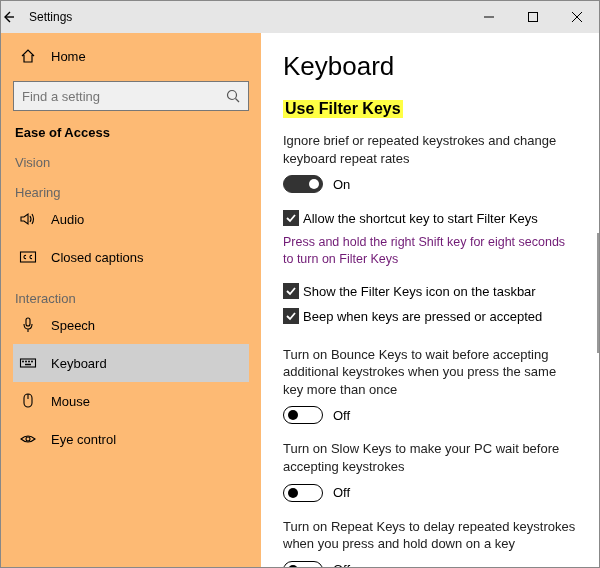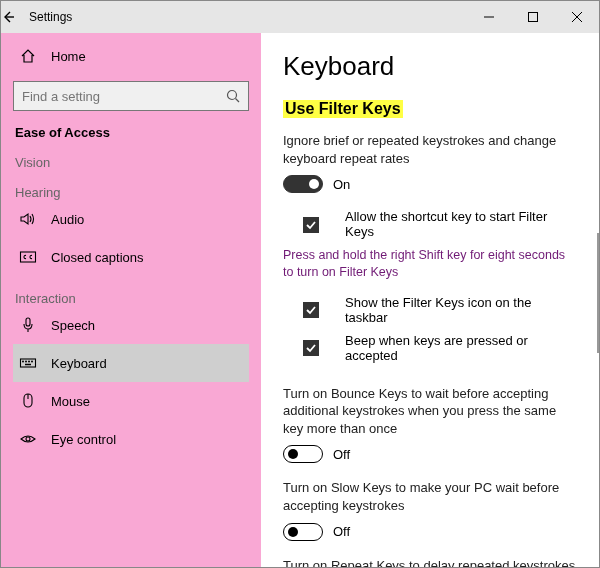--- a/index.html
+++ b/index.html
@@ -5,41 +5,41 @@
   * { box-sizing: border-box; margin: 0; padding: 0; }
   body { font-family: "Segoe UI", Arial, sans-serif; font-size: 13px; color: #000; background: #fff; width: 600px; height: 568px; overflow: hidden; border: 1px solid #888; }
   .window { display: flex; flex-direction: column; width: 100%; height: 100%; }
   .titlebar { display: flex; align-items: center; height: 32px; background: #e6e6e6; }
   .tb-left { display: flex; align-items: flex-end; padding-left: 0; gap: 14px; }
   .tb-title { font-size: 12px; }
   .tb-spacer { flex: 1; }
   .tb-controls { display: flex; }
   .tb-btn { width: 44px; height: 32px; display: flex; align-items: center; justify-content: center; }
   .body { display: flex; flex: 1; min-height: 0; }
-  .sidebar { width: 260px; background: #f9a8d4; padding: 8px 12px 8px 12px; display: flex; flex-direction: column; overflow-y: auto; }
+  .sidebar { width: 260px; background: #fdba74; padding: 8px 12px 8px 12px; display: flex; flex-direction: column; overflow-y: auto; }
   .home-row { display: flex; align-items: center; gap: 14px; padding: 6px 6px; font-size: 13px; }
   .search-box { display: flex; align-items: center; border: 1px solid #777; background: #f0f0f0; height: 30px; margin-top: 10px; padding: 0 8px; }
   .search-box input { flex: 1; border: none; background: transparent; outline: none; font-size: 13px; color: #333; }
   .sb-head { font-size: 13px; font-weight: 600; margin-top: 14px; padding-left: 2px; }
   .sb-cat { font-size: 13px; color: #666; margin-top: 15px; padding-left: 2px; }
   .nav-item { display: flex; align-items: center; gap: 14px; padding: 10px 6px; font-size: 13px; cursor: default; }
   .nav-item.active { background: #cfcfcf; }
   .nav-icon { width: 18px; height: 18px; display: flex; align-items: center; justify-content: center; color: #111; }
   .main { flex: 1; background: #fff; padding: 18px 22px 10px 22px; overflow-y: auto; position: relative; }
   .main h1 { font-size: 26px; font-weight: 400; margin-bottom: 18px; }
   .section-title { font-size: 16px; font-weight: 700; display: inline-block; background: #ffff44; padding: 0 2px; margin-bottom: 14px; }
   .desc { font-size: 13px; color: #222; margin-bottom: 8px; line-height: 1.35; }
   .subdesc { font-size: 12.5px; color: #701a75; margin-bottom: 14px; line-height: 1.35; }
   .toggle-row { display: flex; align-items: center; gap: 10px; margin-bottom: 16px; }
   .toggle { width: 40px; height: 18px; border-radius: 9px; border: 1px solid #000; position: relative; background: #fff; }
   .toggle .knob { width: 10px; height: 10px; border-radius: 50%; background: #000; position: absolute; top: 3px; left: 4px; }
   .toggle.on { background: #333; border-color: #333; }
   .toggle.on .knob { background: #fff; left: 25px; }
   .toggle-label { font-size: 13px; }
-  .check-row { display: flex; align-items: center; gap: 26px; margin-bottom: 8px; margin-left: 20px; }
+  .check-row { display: flex; align-items: flex-end; gap: 4px; margin-bottom: 8px; }
   .checkbox { width: 16px; height: 16px; background: #333; display: flex; align-items: center; justify-content: center; flex-shrink: 0; margin-top: 1px; }
   .checkbox svg { stroke: #fff; }
   .block { margin-bottom: 14px; }
   .scroll-indicator { position: absolute; right: 0; top: 200px; width: 2px; height: 120px; background: #999; }
   svg { display: block; }
 </style>
 </head>
 <body>
 
 <div class="window">

